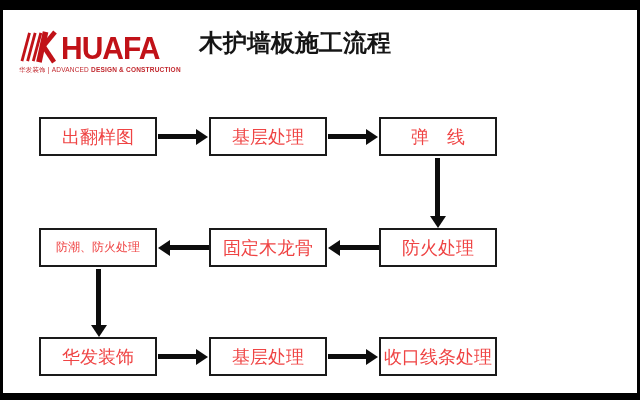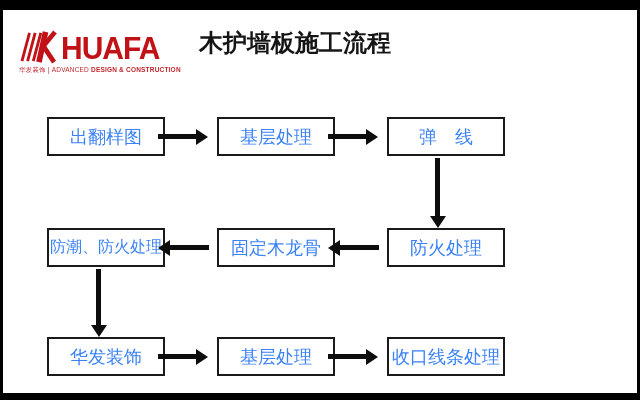--- a/index.html
+++ b/index.html
@@ -49,25 +49,24 @@
     letter-spacing:0px;
   }
 
   
   .fbox{
     position:absolute;
     width:114px;height:35px;
     border:2px solid #1a1a1a;
     background:#fff;
     display:flex;align-items:center;justify-content:center;
-    font-size:18px;color:#3b82f6;
+    font-size:18px;color:#ef4444;
     white-space:nowrap;
-    margin-left:8px;
   }
-  .fbox.tight{font-size:16px;}
+  .fbox.tight{font-size:12px;}
   .c1{left:36px}.c2{left:206px}.c3{left:376px}
   .r1{top:107px}.r2{top:218px}.r3{top:327px}
 
   
   .h-arrow{
     position:absolute;height:5px;background:#0d0d0d;
   }
   .h-arrow.dir-right::after{
     content:"";position:absolute;left:100%;top:50%;transform:translateY(-50%);
     border-left:12px solid #0d0d0d;

